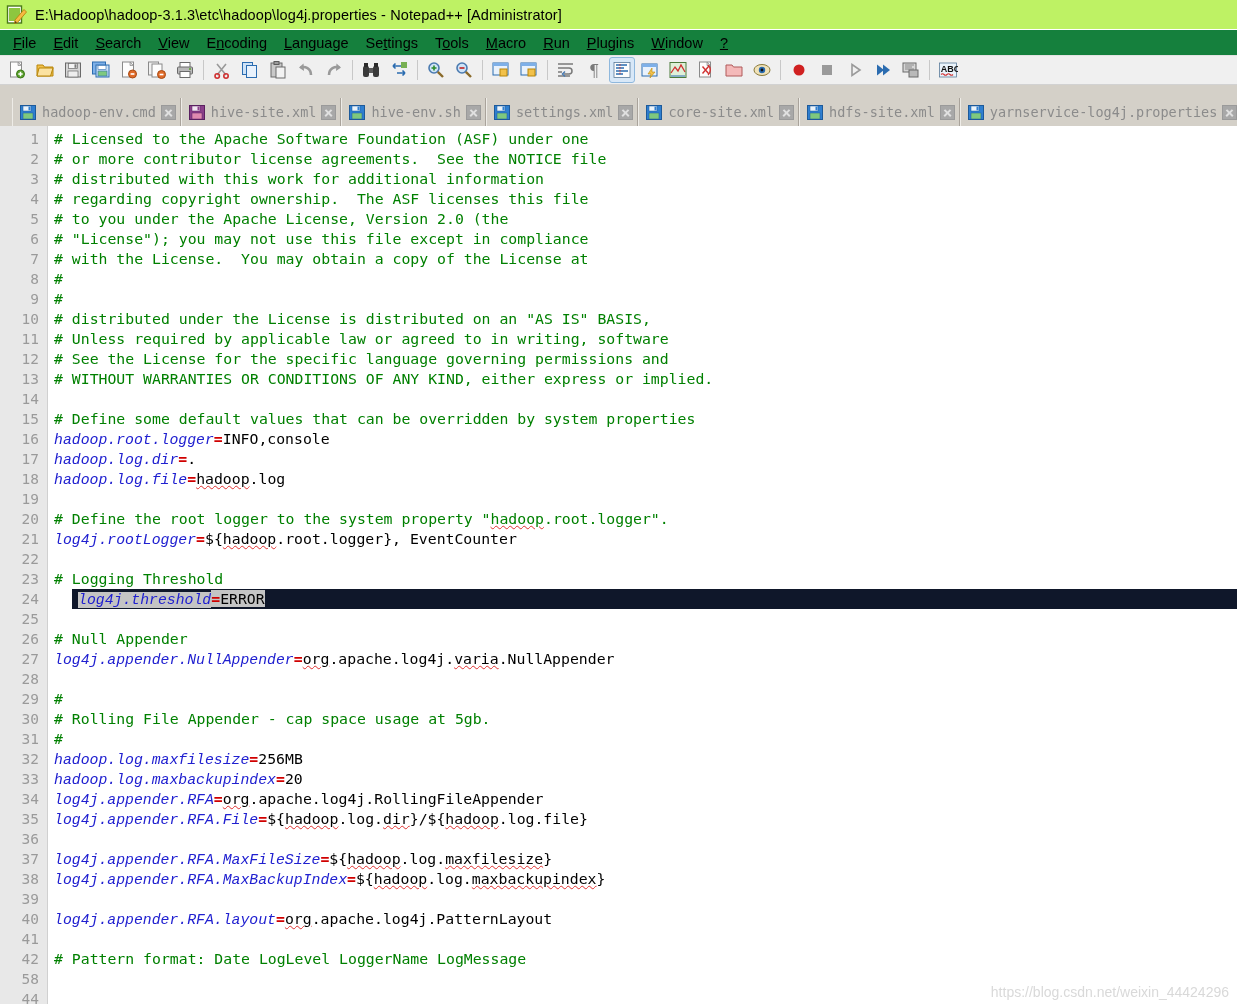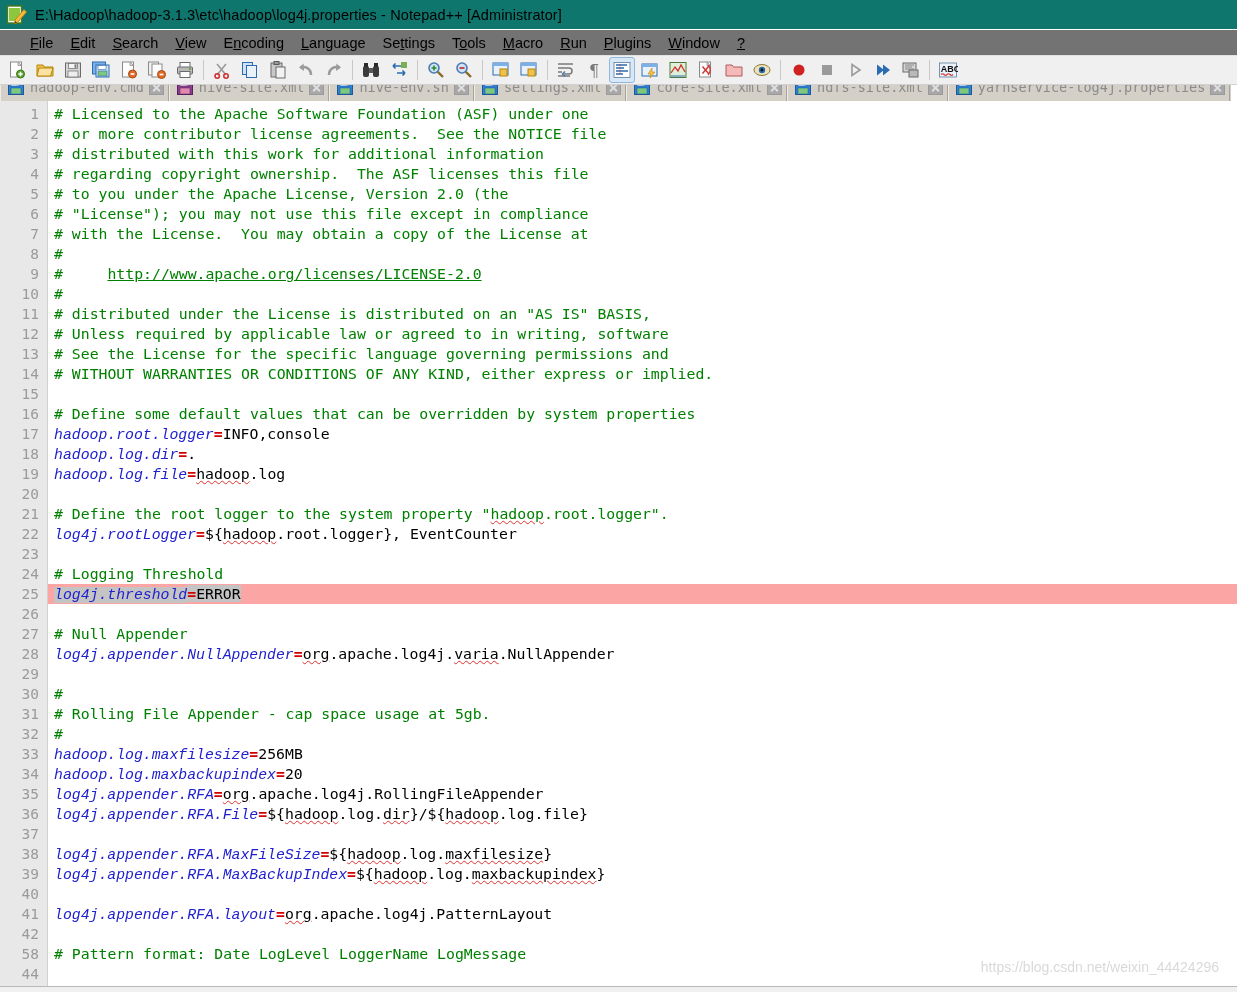--- a/index.html
+++ b/index.html
@@ -10,43 +10,43 @@
     font-family: "Liberation Sans", sans-serif;
     overflow: hidden;
   }
 
   
   #titlebar {
     height: 30px;
     display: flex;
     align-items: center;
     padding-left: 6px;
-    background: #0f766e;
+    background: #bef264;
     border-bottom: 1px solid #ffffff;
   }
   #app-icon {
     width: 22px; height: 22px;
     position: relative;
     margin-right: 7px;
     flex: 0 0 auto;
   }
   #title-text {
     font-size: 14.5px;
     color: #000000;
     white-space: nowrap;
     letter-spacing: 0.1px;
   }
 
   
   #menubar {
     height: 25px;
     display: flex;
     align-items: center;
-    padding-left: 22px;
-    background: #737373;
+    padding-left: 5px;
+    background: #15803d;
   }
   .menu-item {
     font-size: 14.5px;
     color: #000000;
     padding: 0 9px 0 8px;
     white-space: nowrap;
     line-height: 20px;
     cursor: default;
   }
   .menu-item .ul { text-decoration: underline; }
@@ -73,25 +73,25 @@
     border: 1px solid #8fb8dd;
   }
   .tb-sep {
     width: 1px; height: 20px;
     background: #c8c8c8;
     margin: 0 4px;
   }
 
   
   #tabbar {
-    height: 16px;
+    height: 41px;
     display: flex;
     align-items: flex-end;
     background: #d4d0c8;
-    padding-left: 0px;
+    padding-left: 12px;
     overflow: hidden;
     position: relative;
   }
   .tab {
     height: 28px;
     display: flex;
     align-items: center;
     padding: 0 4px 0 7px;
     background: #d4d0c8;
     border-right: 1px solid #a9a39b;
@@ -175,38 +175,38 @@
   .cline {
     height: 20px;
     line-height: 20px;
     padding-left: 6px;
     font-family: "DejaVu Sans Mono", monospace;
     font-size: 14.8px;
     white-space: pre;
     color: #000000;
     position: relative;
   }
-  .cline.current { background: #fca5a5; }
+  .cline.current { background: #0f172a; margin-left: 24px; }
   .cm  { color: #008000; }                       
   .key { color: #2020d0; font-style: italic; font-family: Liberation Mono, monospace; }   
   .eq  { color: #d00000; font-weight: bold; }    
   .val { color: #000000; }
   .sel { background: #c4c4c4; }
   .lnk { color: #008000; text-decoration: underline; }
   .sq {
     text-decoration: underline;
     text-decoration-style: wavy;
     text-decoration-color: #e03030;
     text-decoration-thickness: 1px;
   }
 
   
   #watermark {
     position: absolute;
-    right: 18px; bottom: 17px;
+    right: 8px; bottom: 17px;
     font-size: 14px;
     color: #d9d9d9;
     font-family: "Liberation Sans", sans-serif;
     pointer-events: none;
     white-space: nowrap;
   }
   #bottom-edge {
     position: absolute;
     left: 0; right: 0; bottom: 0;
     height: 6px;
@@ -594,21 +594,20 @@
     </div>
   <div id="code">
       <div class="cline"><span class="cm"># Licensed to the Apache Software Foundation (ASF) under one</span></div>
       <div class="cline"><span class="cm"># or more contributor license agreements.  See the NOTICE file</span></div>
       <div class="cline"><span class="cm"># distributed with this work for additional information</span></div>
       <div class="cline"><span class="cm"># regarding copyright ownership.  The ASF licenses this file</span></div>
       <div class="cline"><span class="cm"># to you under the Apache License, Version 2.0 (the</span></div>
       <div class="cline"><span class="cm"># "License"); you may not use this file except in compliance</span></div>
       <div class="cline"><span class="cm"># with the License.  You may obtain a copy of the License at</span></div>
       <div class="cline"><span class="cm">#</span></div>
-      <div class="cline"><span class="cm">#     </span><span class="lnk">http://www.apache.org/licenses/LICENSE-2.0</span></div>
       <div class="cline"><span class="cm">#</span></div>
       <div class="cline"><span class="cm"># distributed under the License is distributed on an "AS IS" BASIS,</span></div>
       <div class="cline"><span class="cm"># Unless required by applicable law or agreed to in writing, software</span></div>
       <div class="cline"><span class="cm"># See the License for the specific language governing permissions and</span></div>
       <div class="cline"><span class="cm"># WITHOUT WARRANTIES OR CONDITIONS OF ANY KIND, either express or implied.</span></div>
       <div class="cline"></div>
       <div class="cline"><span class="cm"># Define some default values that can be overridden by system properties</span></div>
       <div class="cline"><span class="key">hadoop.root.logger</span><span class="eq">=</span><span class="val">INFO,console</span></div>
       <div class="cline"><span class="key">hadoop.log.dir</span><span class="eq">=</span><span class="val">.</span></div>
       <div class="cline"><span class="key">hadoop.log.file</span><span class="eq">=</span><span class="val sq">hadoop</span><span class="val">.log</span></div>

